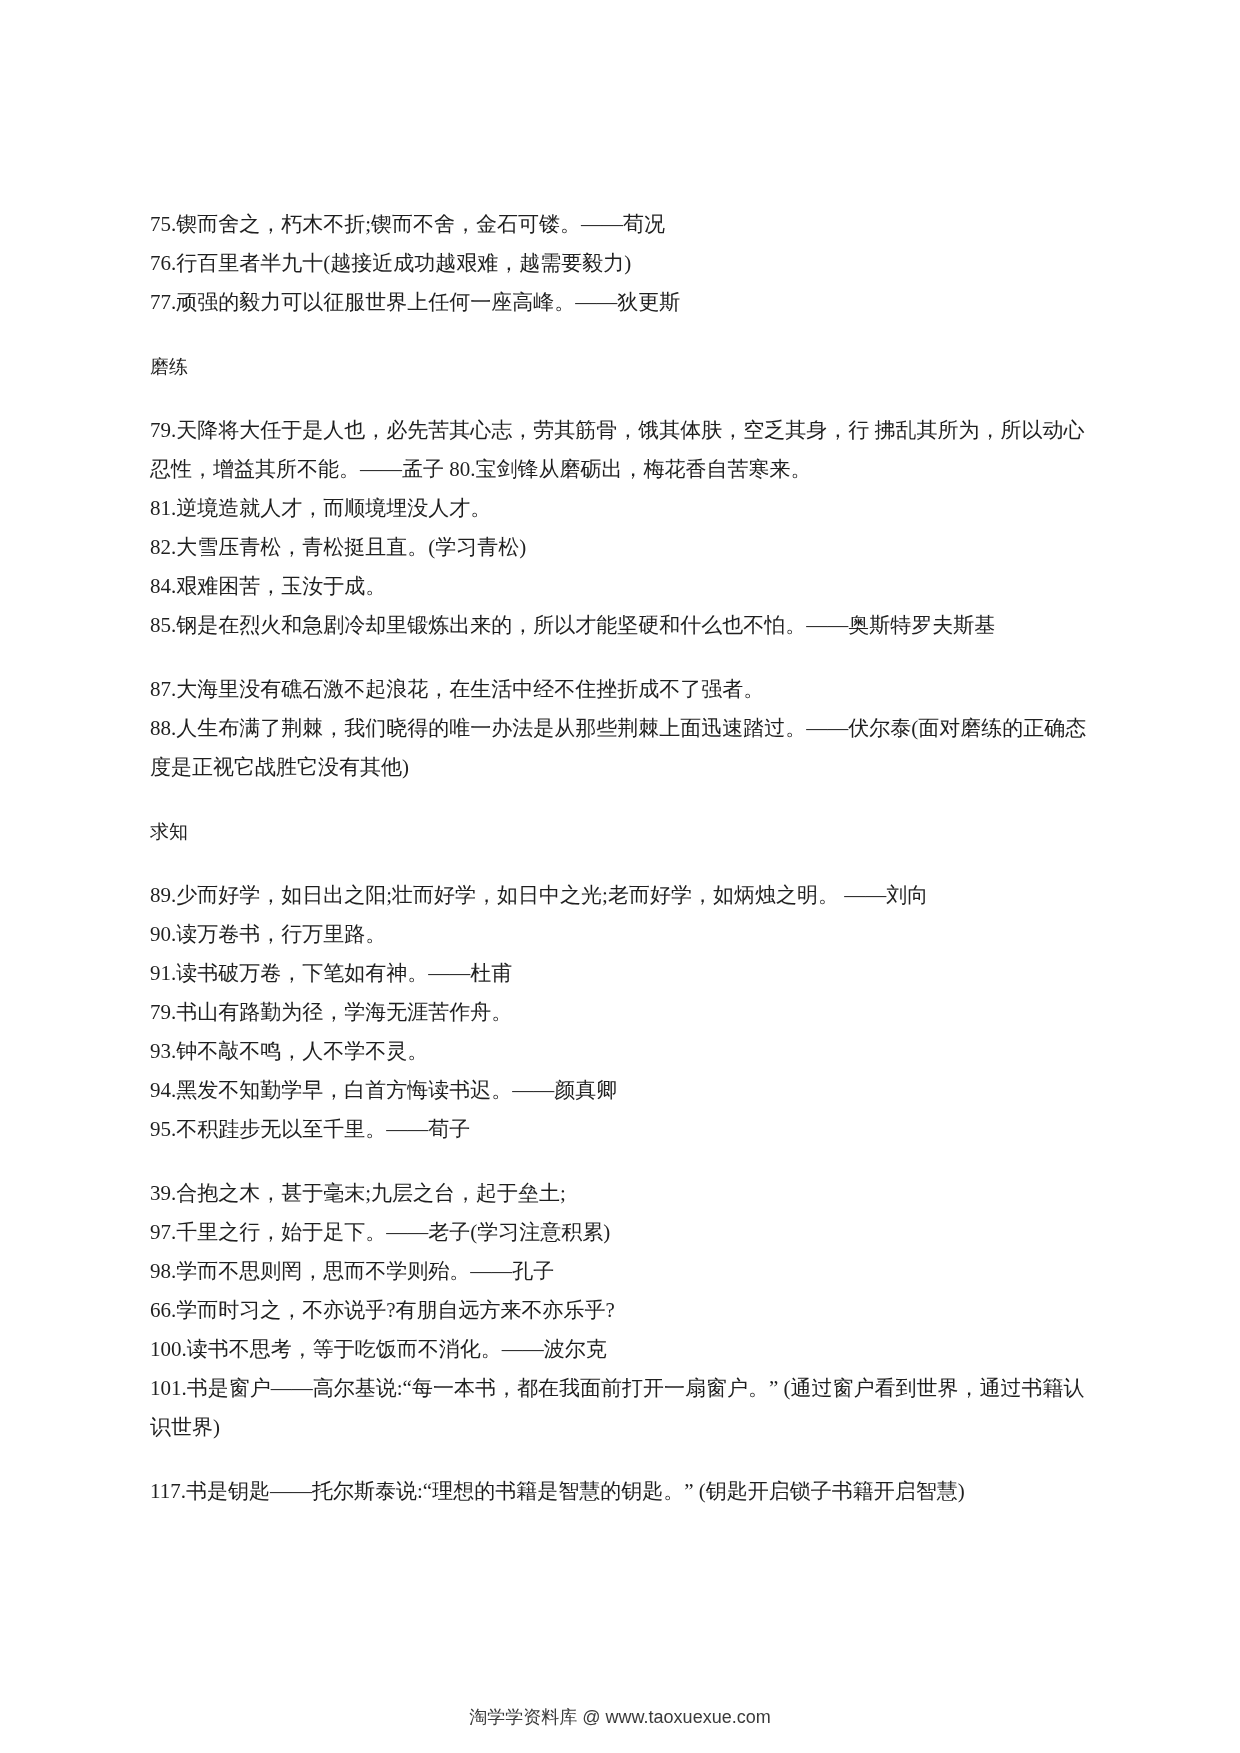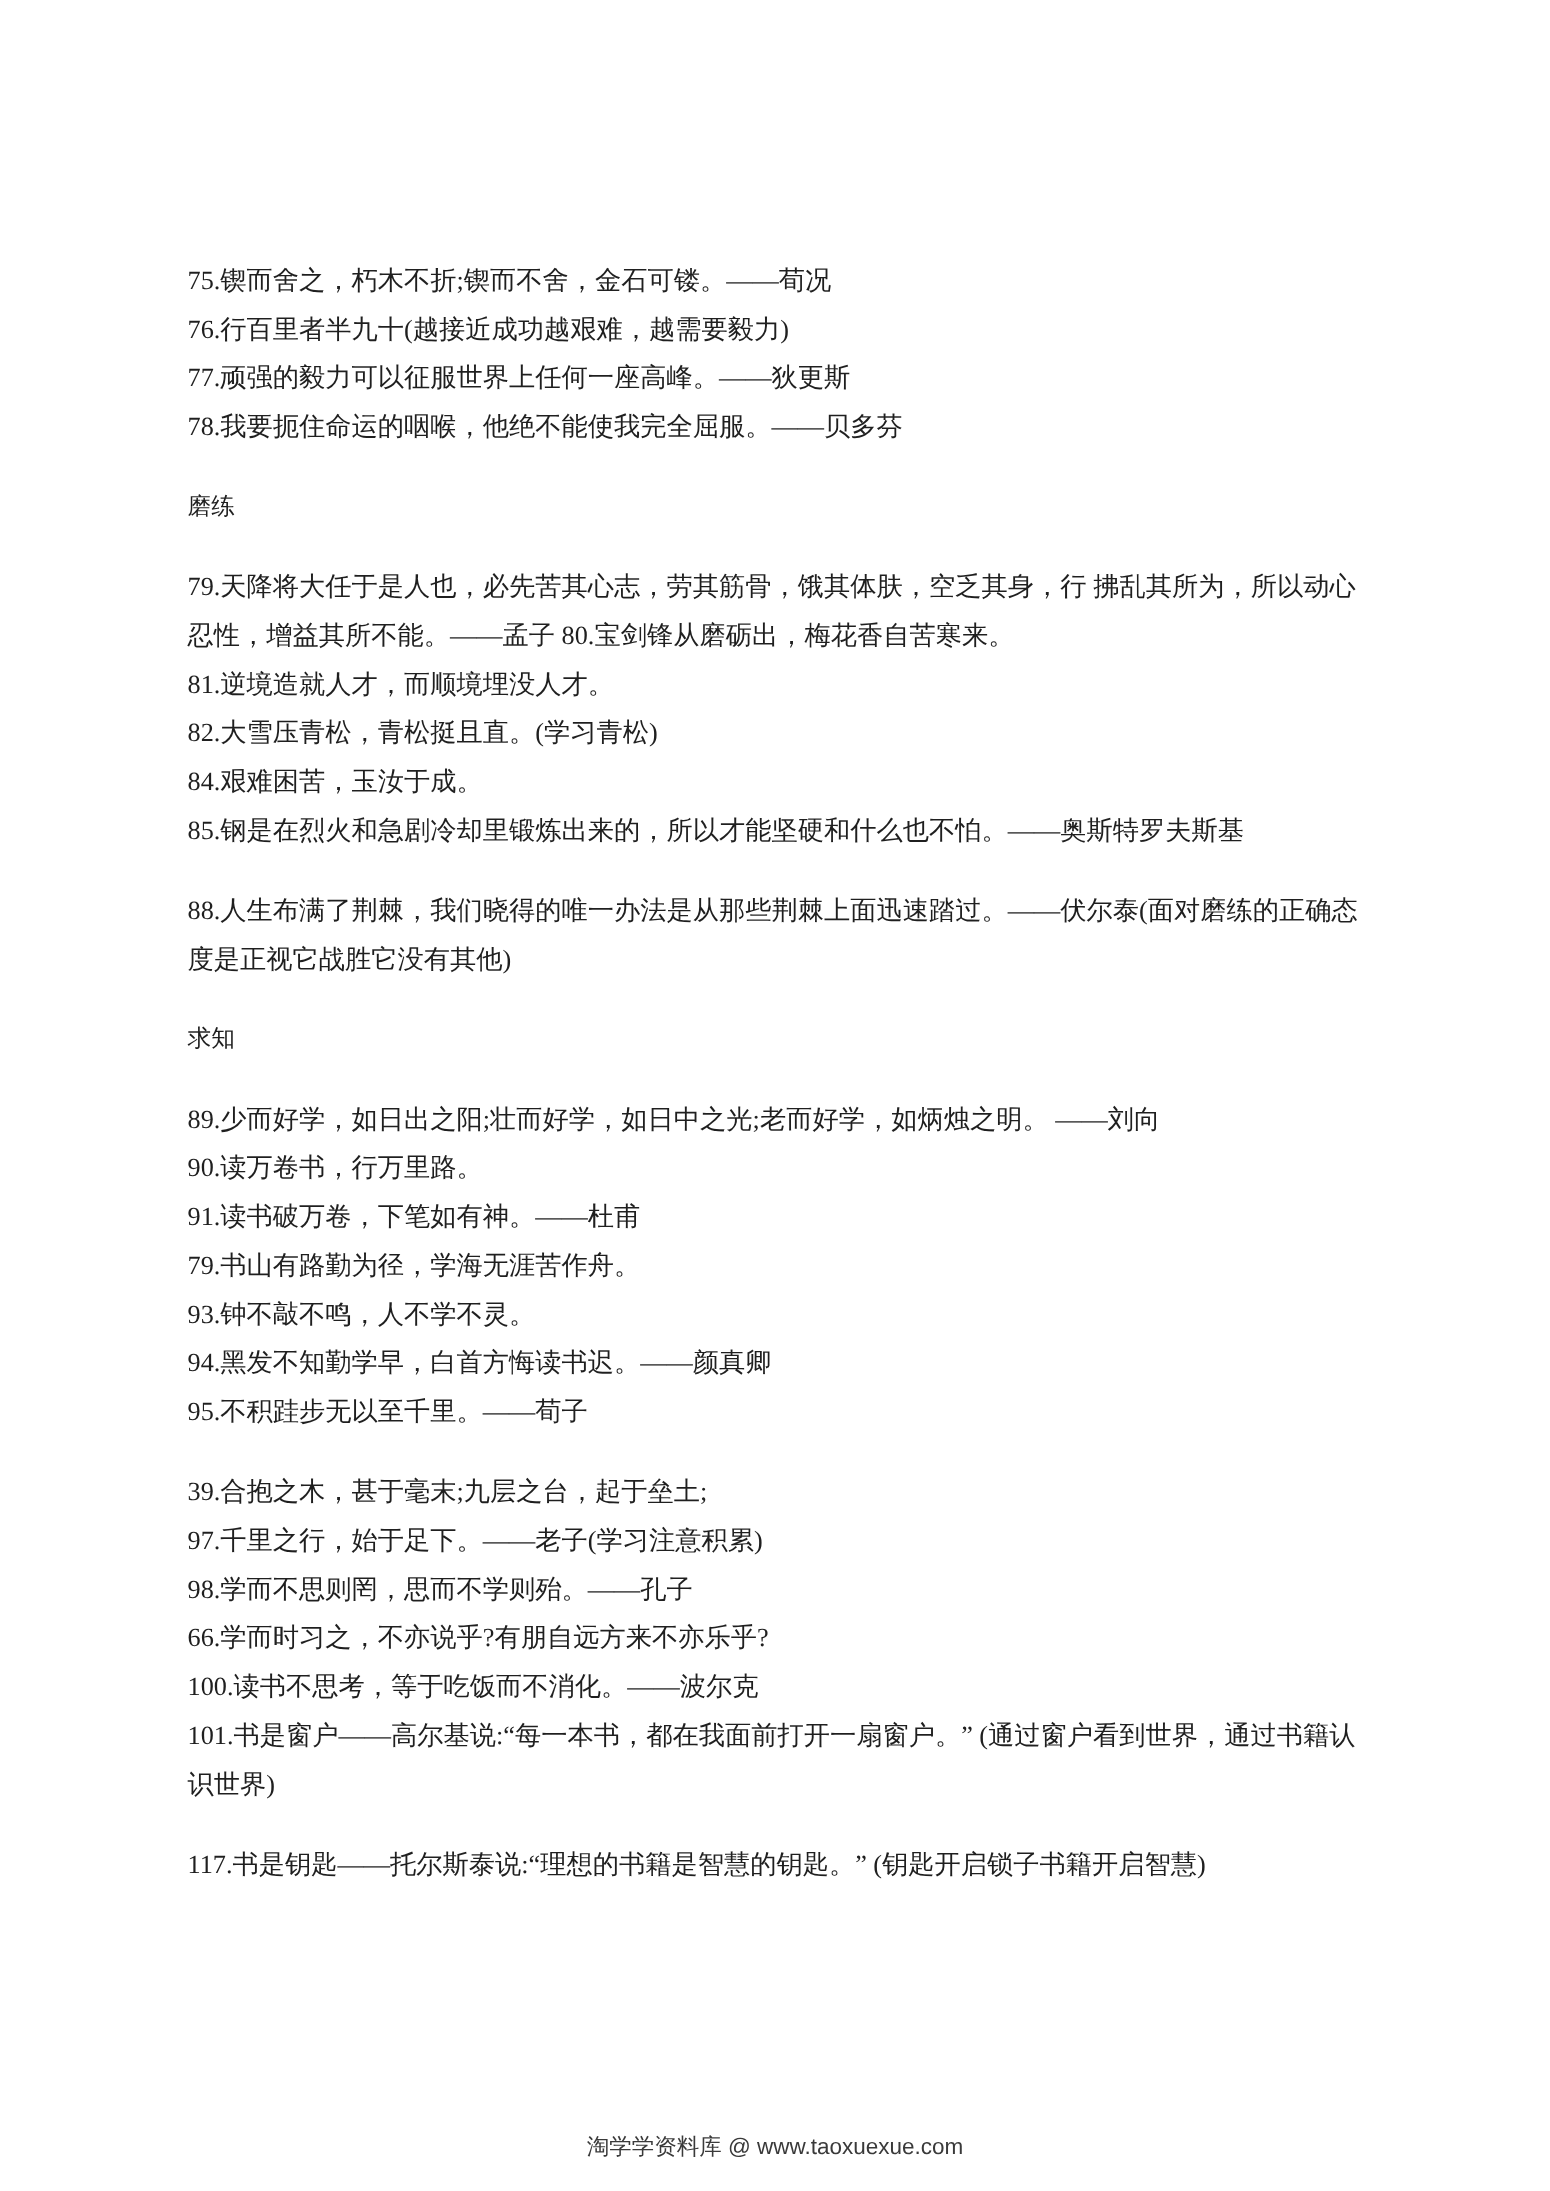--- a/index.html
+++ b/index.html
@@ -52,31 +52,31 @@
 </style>
 </head>
 <body>
 
 <div class="page">
   <div class="content" id="content">
       <div class="block">
         <p>75.锲而舍之，朽木不折;锲而不舍，金石可镂。——荀况</p>
         <p>76.行百里者半九十(越接近成功越艰难，越需要毅力)</p>
         <p>77.顽强的毅力可以征服世界上任何一座高峰。——狄更斯</p>
-        <p>78.我要扼住命运的咽喉，他绝不能使我完全屈服。——贝多芬</p>
       </div>
       <div class="block section-heading">磨练</div>
       <div class="block">
         <p>79.天降将大任于是人也，必先苦其心志，劳其筋骨，饿其体肤，空乏其身，行 拂乱其所为，所以动心忍性，增益其所不能。——孟子 80.宝剑锋从磨砺出，梅花香自苦寒来。</p>
         <p>81.逆境造就人才，而顺境埋没人才。</p>
         <p>82.大雪压青松，青松挺且直。(学习青松)</p>
         <p>84.艰难困苦，玉汝于成。</p>
         <p>85.钢是在烈火和急剧冷却里锻炼出来的，所以才能坚硬和什么也不怕。——奥斯特罗夫斯基</p>
       </div>
       <div class="block">
+        <p>87.大海里没有礁石激不起浪花，在生活中经不住挫折成不了强者。</p>
         <p>88.人生布满了荆棘，我们晓得的唯一办法是从那些荆棘上面迅速踏过。——伏尔泰(面对磨练的正确态度是正视它战胜它没有其他)</p>
       </div>
       <div class="block section-heading">求知</div>
       <div class="block">
         <p>89.少而好学，如日出之阳;壮而好学，如日中之光;老而好学，如炳烛之明。 ——刘向</p>
         <p>90.读万卷书，行万里路。</p>
         <p>91.读书破万卷，下笔如有神。——杜甫</p>
         <p>79.书山有路勤为径，学海无涯苦作舟。</p>
         <p>93.钟不敲不鸣，人不学不灵。</p>
         <p>94.黑发不知勤学早，白首方悔读书迟。——颜真卿</p>

